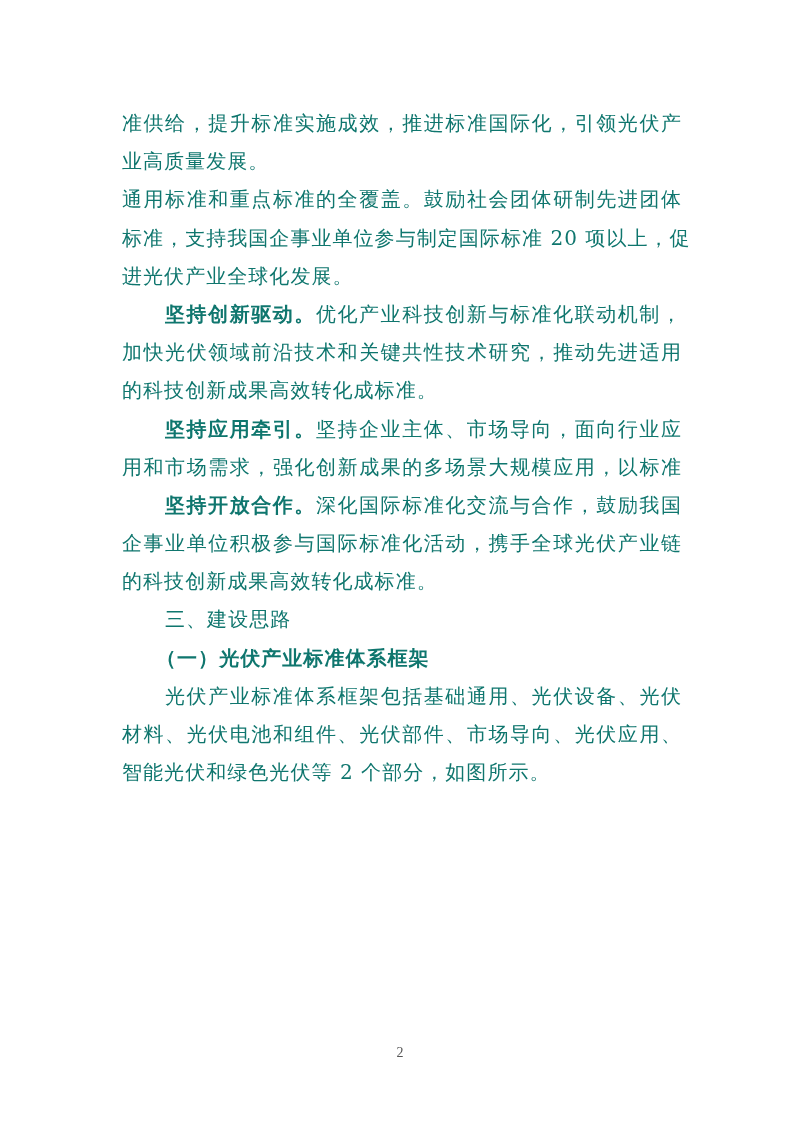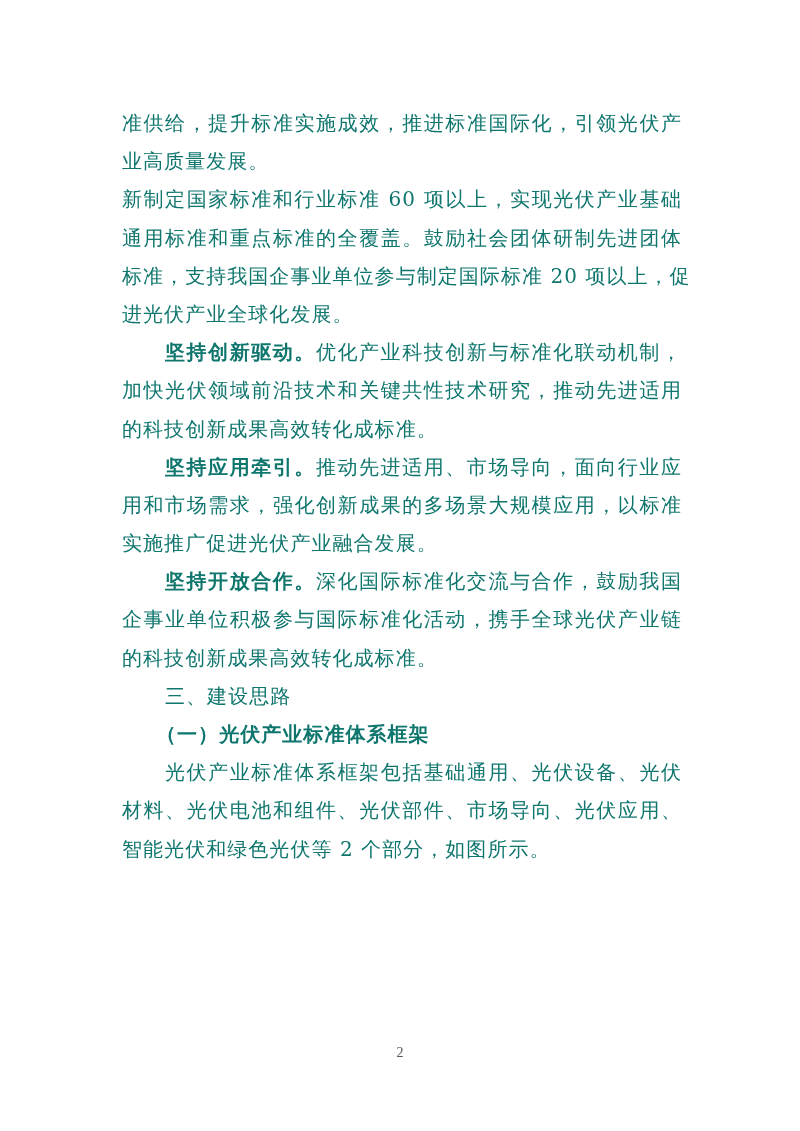--- a/index.html
+++ b/index.html
@@ -28,32 +28,30 @@
 </style>
 </head>
 <body>
 
 <div class="page">
   <div class="content">
 
     <div class="line justify">准供给，提升标准实施成效，推进标准国际化，引领光伏产</div>
     <div class="line">业高质量发展。</div>
 
-    <div class="line justify">新制定国家标准和行业标准 60 项以上，实现光伏产业基础</div>
     <div class="line justify">通用标准和重点标准的全覆盖。鼓励社会团体研制先进团体</div>
     <div class="line justify">标准，支持我国企事业单位参与制定国际标准 20 项以上，促</div>
     <div class="line">进光伏产业全球化发展。</div>
 
     <div class="line indent justify"><span class="bold">坚持创新驱动。</span><span>优化产业科技创新与标准化联动机制，</span></div>
     <div class="line justify">加快光伏领域前沿技术和关键共性技术研究，推动先进适用</div>
     <div class="line">的科技创新成果高效转化成标准。</div>
 
-    <div class="line indent justify"><span class="bold">坚持应用牵引。</span><span>推动先进适用、市场导向，面向行业应</span></div>
+    <div class="line indent justify"><span class="bold">坚持应用牵引。</span><span>坚持企业主体、市场导向，面向行业应</span></div>
     <div class="line justify">用和市场需求，强化创新成果的多场景大规模应用，以标准</div>
-    <div class="line">实施推广促进光伏产业融合发展。</div>
 
     <div class="line indent justify"><span class="bold">坚持开放合作。</span><span>深化国际标准化交流与合作，鼓励我国</span></div>
     <div class="line justify">企事业单位积极参与国际标准化活动，携手全球光伏产业链</div>
     <div class="line">的科技创新成果高效转化成标准。</div>
 
     <div class="line indent heading">三、建设思路</div>
 
     <div class="line bold" style="padding-left:34px;">（一）光伏产业标准体系框架</div>
 
     <div class="line indent justify">光伏产业标准体系框架包括基础通用、光伏设备、光伏</div>

